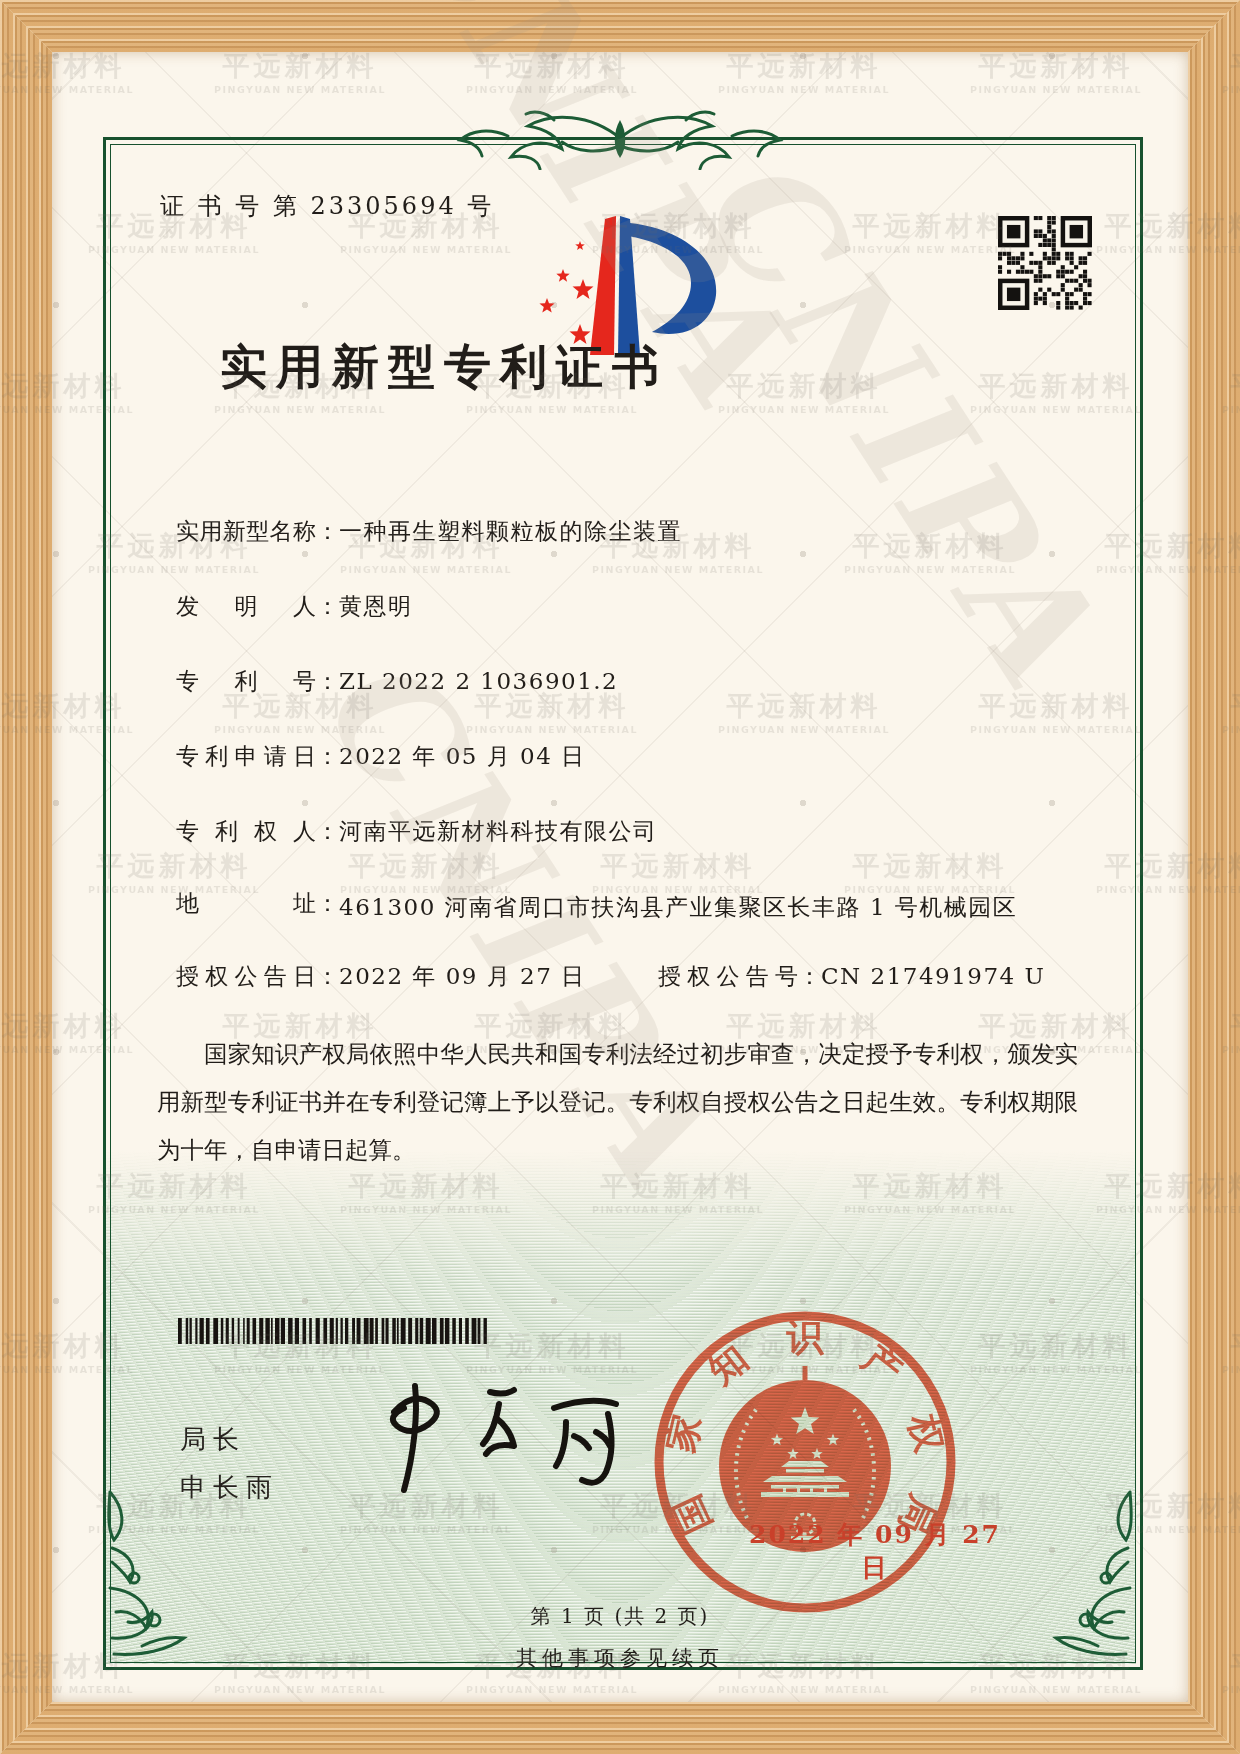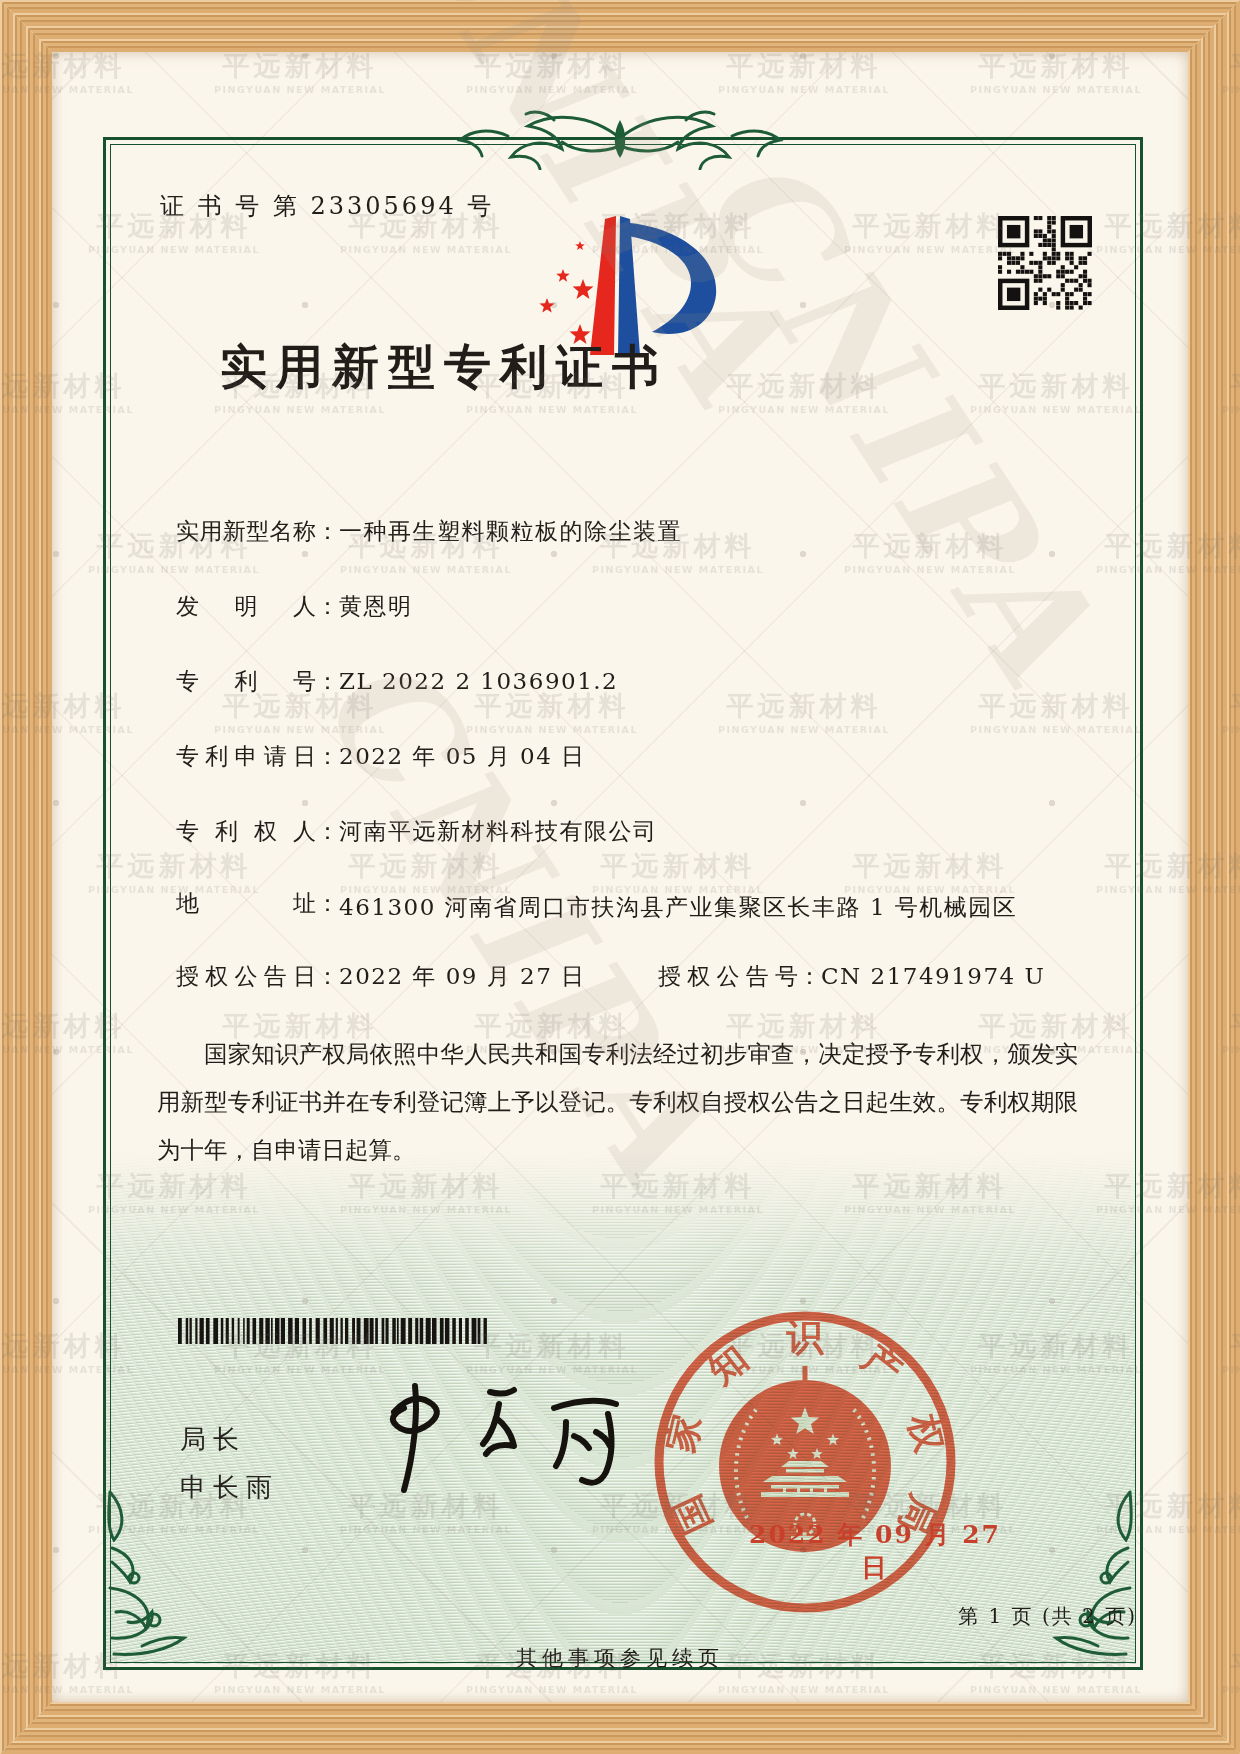--- a/index.html
+++ b/index.html
@@ -66,21 +66,21 @@
     vertical-align:top;}
   .f-value{letter-spacing:1.5px;}
   .addr .f-value{display:inline-block;width:775px;vertical-align:top;
     white-space:normal;line-height:38px;letter-spacing:1.5px;}
   .pair2{position:absolute;left:482px;top:0;}
   .body-block{left:145px;top:1018px;width:945px;font-size:23.5px;line-height:48px;
     text-align:justify;}
   .body-block p{margin:12px;text-indent:2em;font-family:Liberation Serif, serif;}
   .director{left:180px;font-family:Liberation Mono, monospace;
     font-size:26px;letter-spacing:7px;color:#26221e;}
-  .pageinfo{left:103px;top:1603px;width:1034px;text-align:right;font-size:20px;
+  .pageinfo{left:103px;top:1603px;width:1034px;text-align:center;font-size:20px;
     letter-spacing:2px;z-index:5;}
   .footnote{left:103px;top:1644px;width:1034px;text-align:center;font-size:21px;
     letter-spacing:5px;z-index:5;}
   .seal-date{left:740px;top:1518px;width:270px;text-align:center;font-size:25px;
     letter-spacing:2px;color:#c9402a;z-index:6;font-weight:700;}
 
   
   .wm-layer{left:0;top:0;width:1240px;height:1754px;z-index:8;pointer-events:none;overflow:hidden;}
   .wm-item{position:absolute;width:236px;text-align:center;opacity:.14;color:#6f6a61;}
   .wm-cjk{display:block;font-family:"DejaVu Sans","Liberation Sans",sans-serif;

